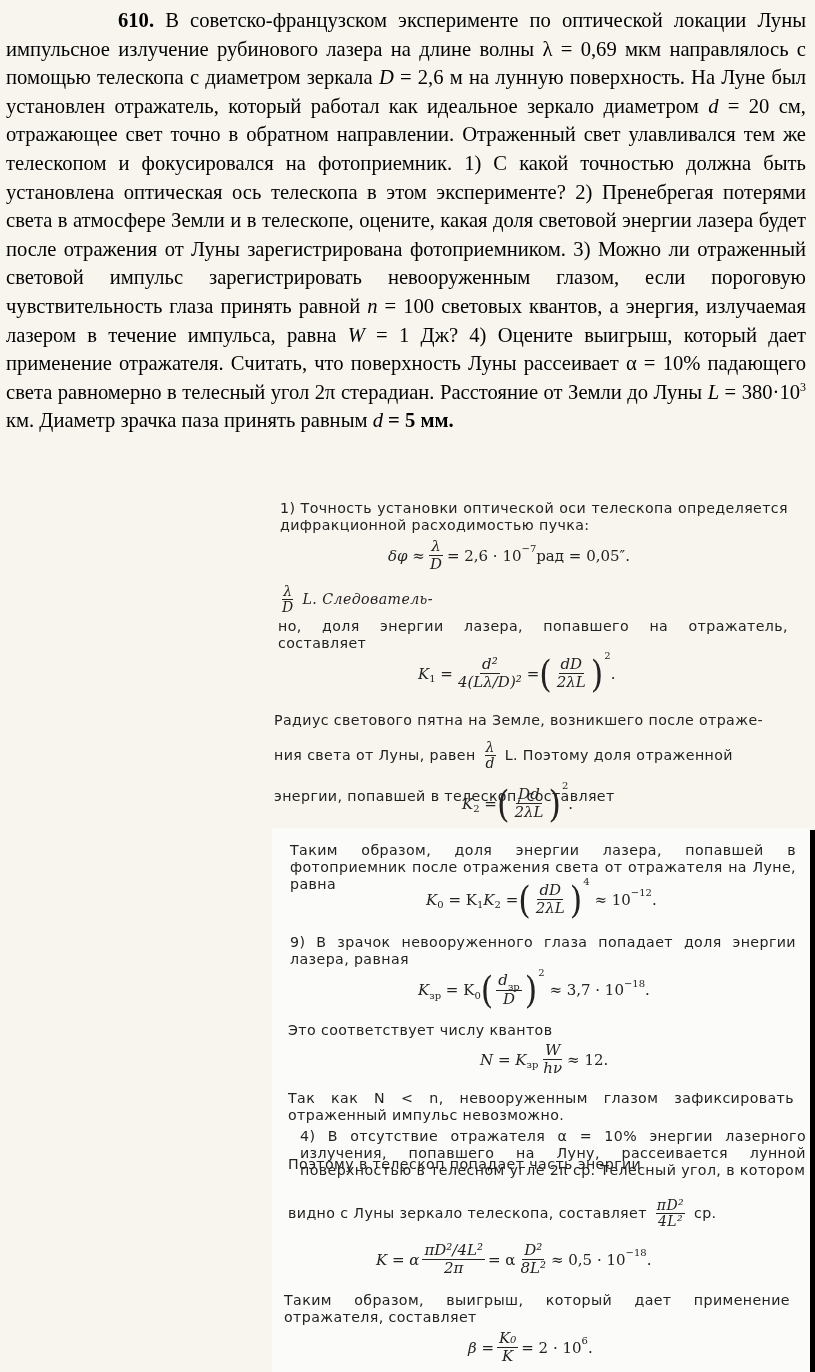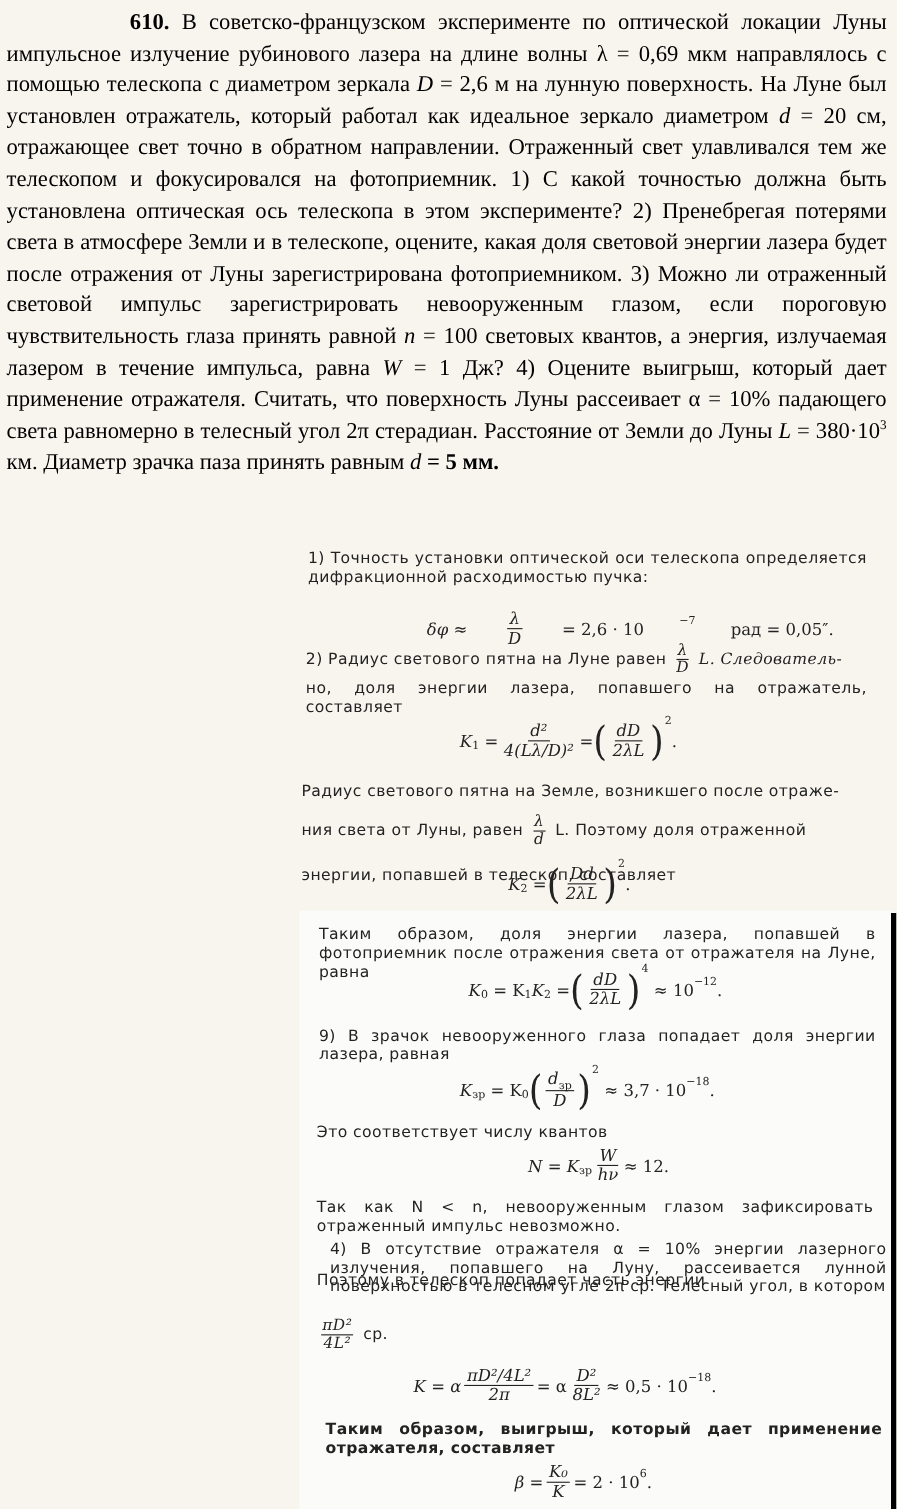--- a/index.html
+++ b/index.html
@@ -52,33 +52,32 @@
 
 <div class="problem">
   <b>610.</b><span> В советско-французском эксперименте по оптической локации Луны импульсное излучение рубинового лазера на длине волны λ = 0,69 мкм направлялось с помощью телескопа с диаметром зеркала </span><i>D</i><span> = 2,6 м на лунную поверхность. На Луне был установлен отражатель, который работал как идеальное зеркало диаметром </span><i>d</i><span> = 20 см, отражающее свет точно в обратном направлении. Отраженный свет улавливался тем же телескопом и фокусировался на фотоприемник. 1) С какой точностью должна быть установлена оптическая ось телескопа в этом эксперименте? 2) Пренебрегая потерями света в атмосфере Земли и в телескопе, оцените, какая доля световой энергии лазера будет после отражения от Луны зарегистрирована фотоприемником. 3) Можно ли отраженный световой импульс зарегистрировать невооруженным глазом, если пороговую чувствительность глаза принять равной </span><i>n</i><span> = 100 световых квантов, а энергия, излучаемая лазером в течение импульса, равна </span><i>W</i><span> = 1 Дж? 4) Оцените выигрыш, который дает применение отражателя. Считать, что поверхность Луны рассеивает α = 10% падающего света равномерно в телесный угол 2π стерадиан. Расстояние от Земли до Луны </span><i>L</i><span> = 380·10</span><sup>3</sup><span> км. Диаметр зрачка паза принять равным </span><i>d</i><b> = 5 мм.</b>
 </div>
 
 <div class="whitepanel"></div>
 <div class="blackbar"></div>
 
 <div class="sol" style="left:280px;top:500px;width:508px;">1) Точность установки оптической оси телескопа определяется дифракционной расходимостью пучка:</div>
 
-<div class="formula" style="left:388px;top:554px;gap:32px;">
+<div class="formula" style="left:388px;top:538px;">
   <i>δφ ≈</i>
   <span class="frac">
       <i class="num">λ</i>
       <i class="den">D</i>
     </span>
   <span>= 2,6 · 10</span>
     <span class="supx">−7</span>
     <span> рад = 0,05″.</span>
 </div>
 
 <div class="sol" style="left:278px;top:584px;width:512px;">
-  <span>2) Радиус светового пятна на Луне равен</span>
   <span class="inlfrac">
       <span class="num">λ</span>
       <span class="den">D</span>
     </span>
   <i style="font-family:'DejaVu Serif',serif">L. Следователь-</i>
 </div>
 <div class="sol" style="left:278px;top:618px;width:510px;">но, доля энергии лазера, попавшего на отражатель, составляет</div>
 
 <div class="formula" style="left:418px;top:656px;">
   <i>K</i><span class="sub">1</span>&nbsp;=
@@ -140,20 +139,21 @@
       <i class="num">W</i>
       <i class="den">hν</i>
     </span>
   <span>≈ 12.</span>
 </div>
 
 <div class="sol" style="left:288px;top:1090px;width:506px;">Так как N &lt; n, невооруженным глазом зафиксировать отраженный импульс невозможно.</div>
 
 <div class="sol" style="left:288px;top:1128px;width:506px;margin-left:12px;">4) В отсутствие отражателя α = 10% энергии лазерного излучения, попавшего на Луну, рассеивается лунной поверхностью в телесном угле 2π ср. Телесный угол, в котором</div>
 <div class="sol" style="left:288px;top:1198px;width:508px;">
+  <span>видно с Луны зеркало телескопа, составляет</span>
   <span class="inlfrac" style="">
       <span class="num">πD²</span>
       <span class="den">4L²</span>
     </span>
   <span>ср.</span>
 </div>
 <div class="sol" style="left:288px;top:1156px;width:506px;">Поэтому в телескоп попадает часть энергии</div>
 
 <div class="formula" style="left:376px;top:1242px;">
   <i>K = α</i>
@@ -162,21 +162,21 @@
       <i class="den">2π</i>
     </span>
   <span>= α</span>
   <span class="frac">
       <i class="num">D²</i>
       <i class="den">8L²</i>
     </span>
   <span>≈ 0,5 · 10</span><span class="supx">−18</span>.
 </div>
 
-<div class="sol" style="left:296px;top:1292px;width:506px;font-weight:bold;">Таким образом, выигрыш, который дает применение отражателя, составляет</div>
+<div class="sol" style="left:284px;top:1292px;width:506px;">Таким образом, выигрыш, который дает применение отражателя, составляет</div>
 
 <div class="formula" style="left:468px;top:1330px;">
   <i>β =</i>
   <span class="frac">
       <i class="num">K₀</i>
       <i class="den">K</i>
     </span>
   <span>= 2 · 10</span><span class="supx">6</span>.
 </div>
 

